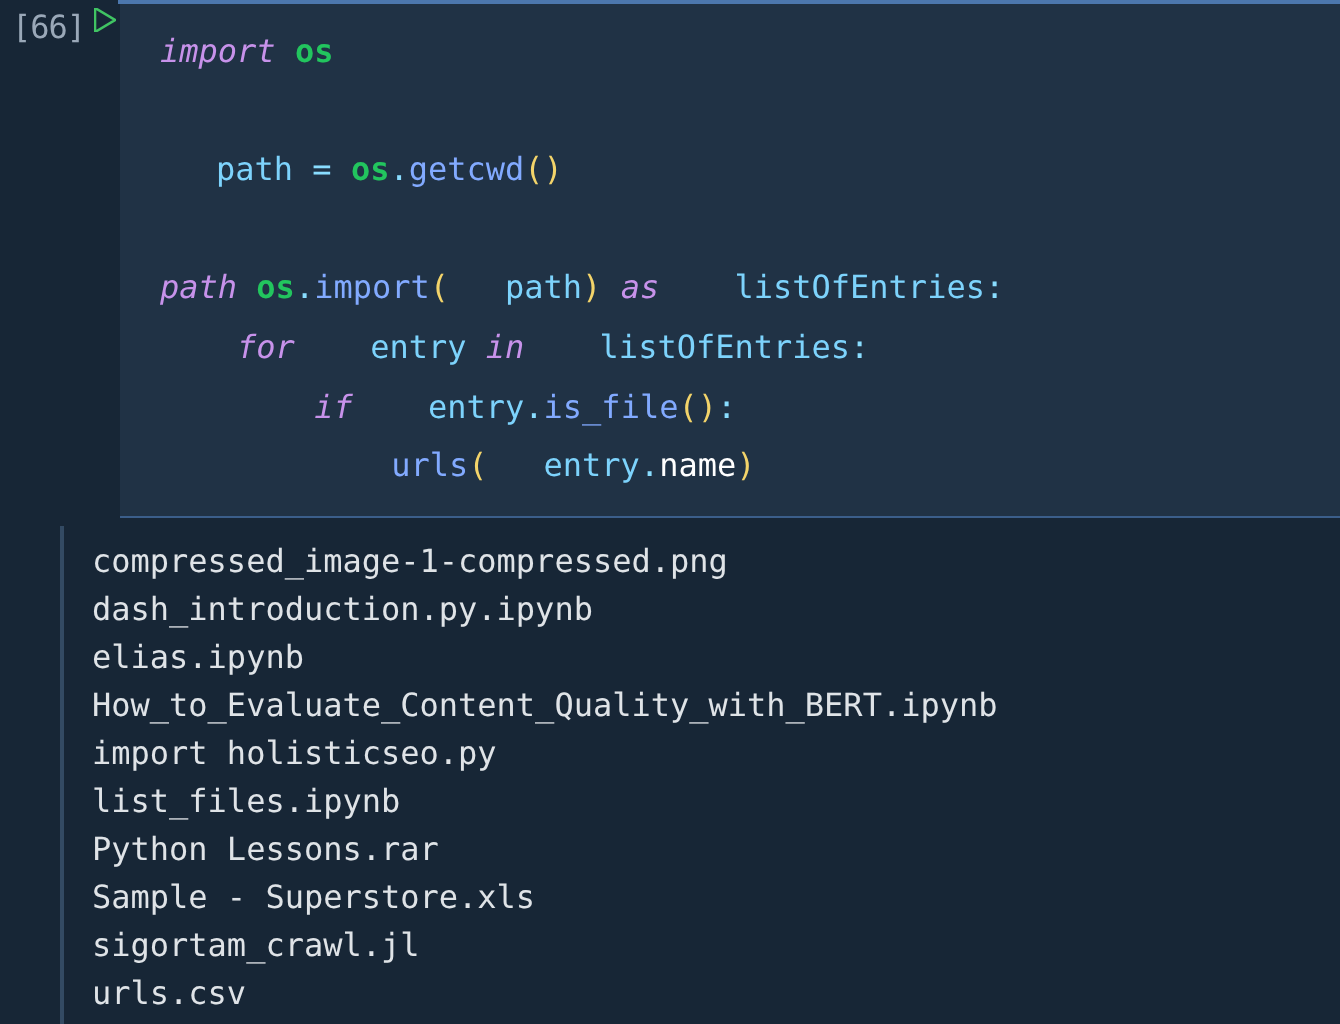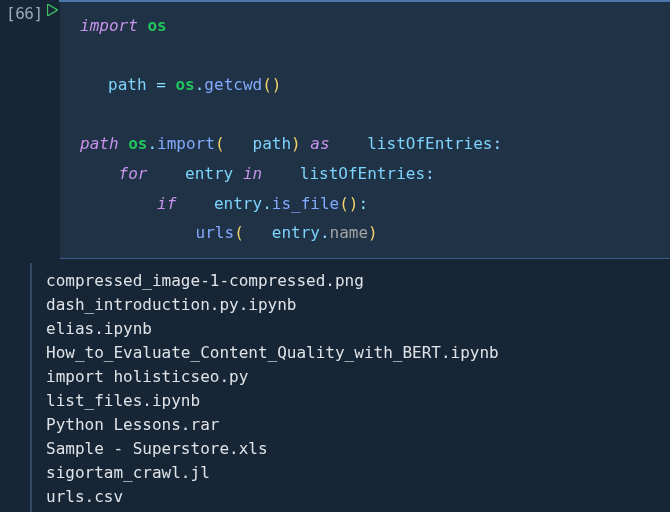--- a/index.html
+++ b/index.html
@@ -60,21 +60,21 @@
     line-height: 1.85;
     white-space: pre;
     font-family: inherit;
   }
   .tok-kw     { color: #c792ea; font-style: italic; }
   .tok-mod    { color: #22c55e; font-weight: bold; }
   .tok-name   { color: #7dd3fc; margin-left: 28px; }
   .tok-op     { color: #89ddff; }
   .tok-func   { color: #82aaff; }
   .tok-paren  { color: #f3d46a; }
-  .tok-attr   { color: #a3a3a3; }
+  .tok-attr   { color: #ffffff; }
 
   .output-area {
     margin-left: 30px;
     padding: 6px 0 0 14px;
     border-left: 2px solid #334a63;
     margin-top: 4px;
   }
   pre.output {
     color: #dfe3e7;
     line-height: 1.5;

